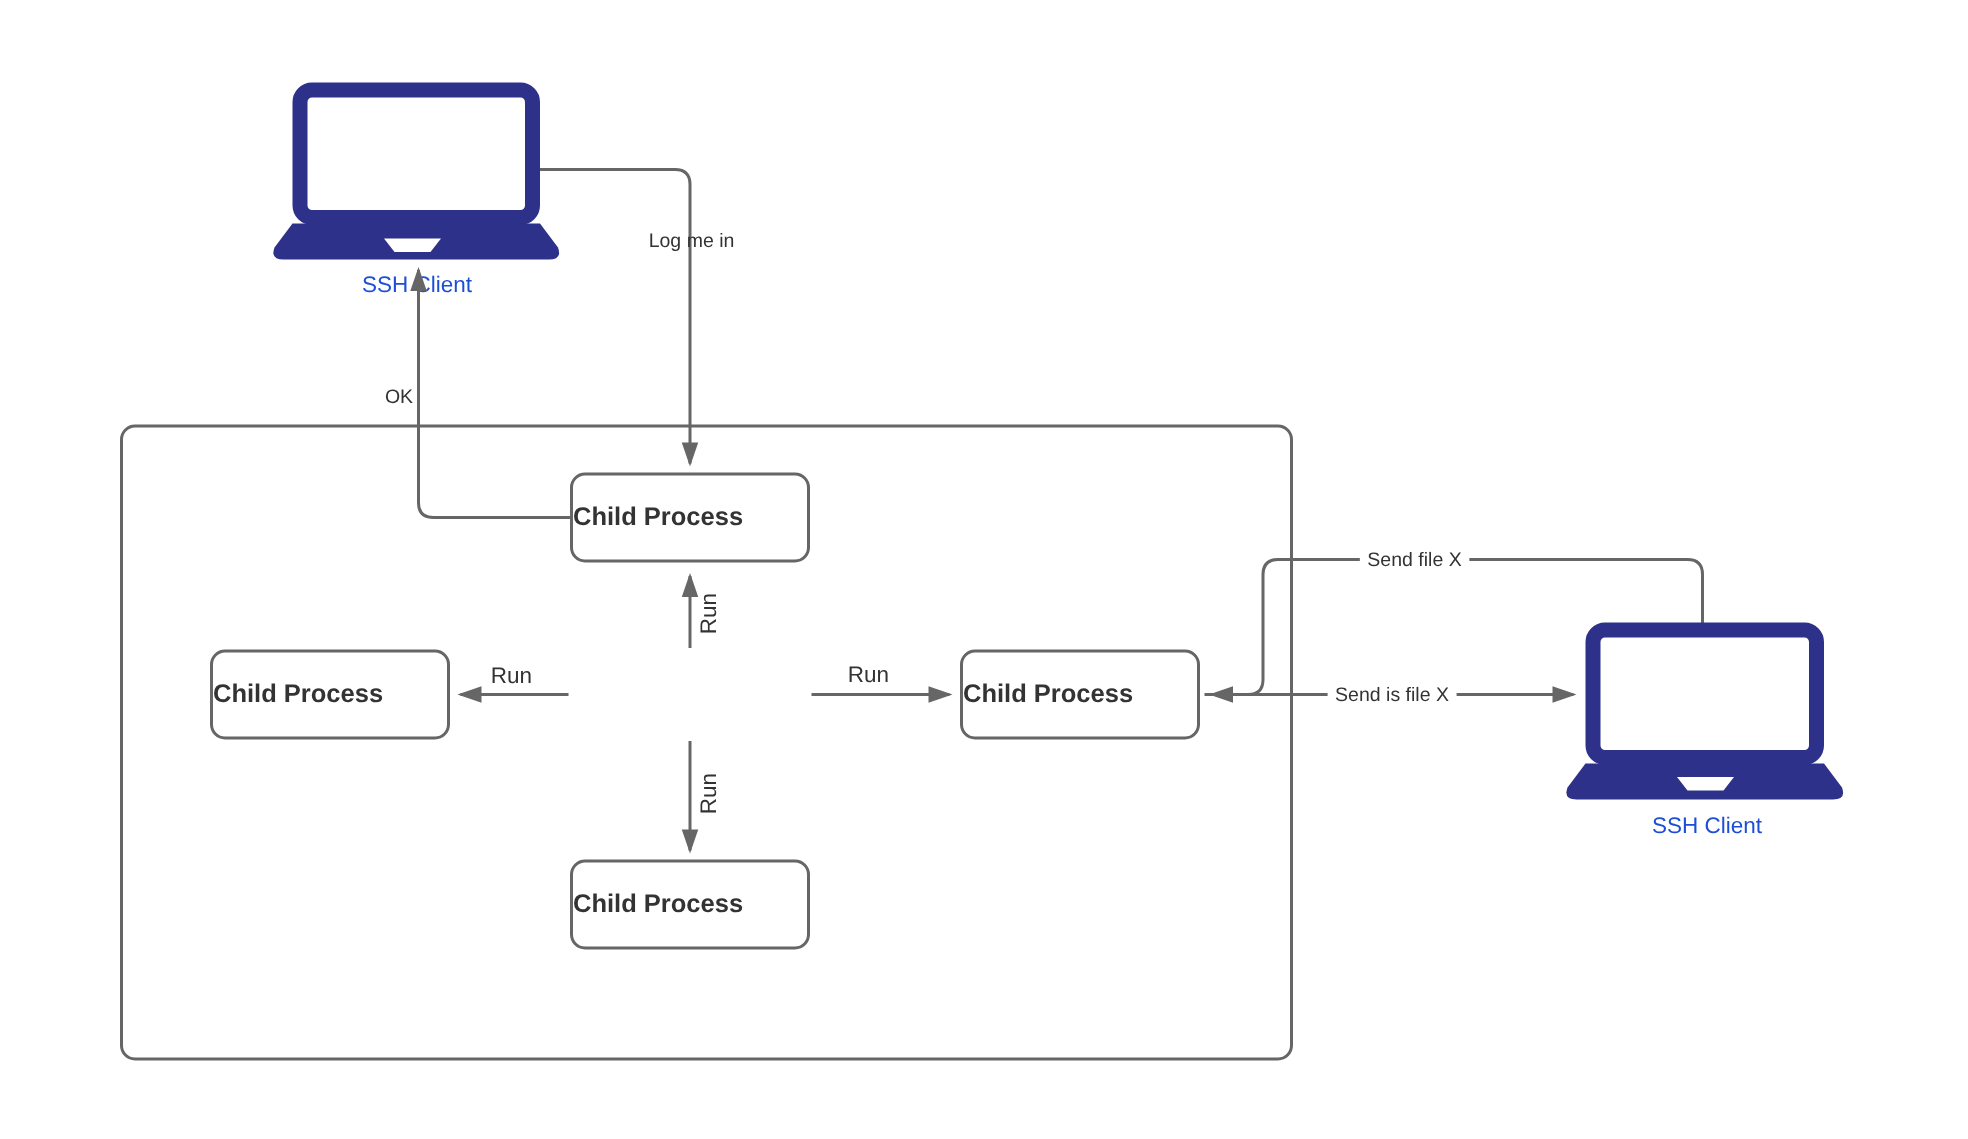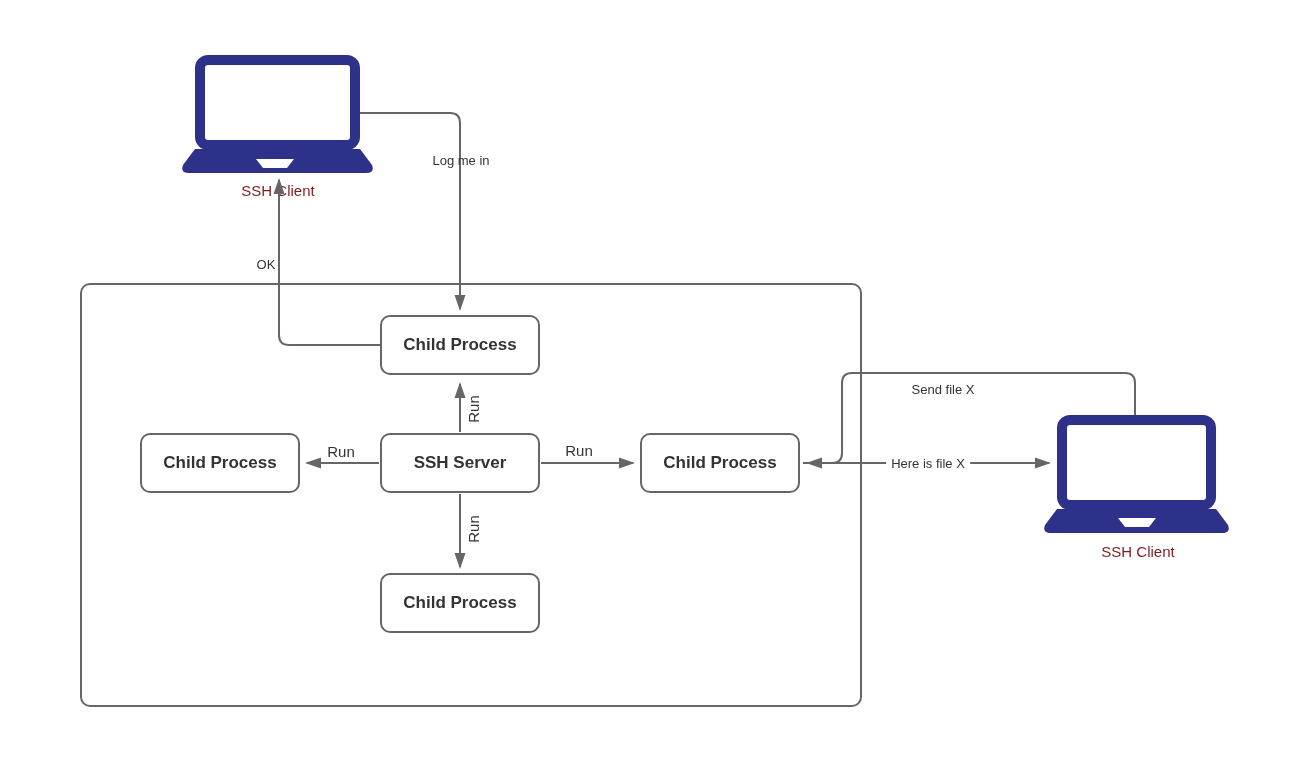--- a/index.html
+++ b/index.html
@@ -8,46 +8,46 @@
     font-family:"Liberation Sans",sans-serif;color:#333333;overflow:hidden;
   }
   .svg-layer{position:absolute;left:0;top:0;z-index:1;}
   .container-box{
     position:absolute;left:80px;top:283px;width:778px;height:420px;
     border:2.5px solid #666666;border-radius:10px;background:transparent;z-index:0;
   }
   .box{
     position:absolute;width:160px;height:60px;box-sizing:border-box;
     border:2.5px solid #666666;border-radius:10px;background:#ffffff;
-    display:flex;align-items:center;justify-content:center;
+    display:flex;align-items:center;
     font-size:17px;font-weight:bold;color:#333333;z-index:2;white-space:nowrap;
   }
   .box-child-top{left:380px;top:315px;}
   .box-child-left{left:140px;top:433px;}
   .box-server{left:380px;top:433px;}
   .box-child-right{left:640px;top:433px;}
   .box-child-bottom{left:380px;top:573px;}
   .elabel{
     position:absolute;transform:translate(-50%,-50%);
     font-size:13px;font-weight:normal;color:#333333;white-space:nowrap;z-index:3;
   }
   .elabel.bg{background:#ffffff;padding:0 5px;}
   .run{font-size:15px;font-weight:normal;}
   .run.vert{transform:translate(-50%,-50%) rotate(-90deg);}
   .lbl-login{left:461px;top:160px;}
   .lbl-ok{left:266px;top:264px;}
   .lbl-run-up{left:473px;top:409px;}
   .lbl-run-down{left:473px;top:529px;}
   .lbl-run-left{left:341px;top:451px;}
   .lbl-run-right{left:579px;top:450px;}
-  .lbl-send{left:943px;top:373px;margin-top:16px;}
+  .lbl-send{left:943px;top:373px;}
   .lbl-here{left:928px;top:463px;}
   .caption{
     position:absolute;transform:translate(-50%,-50%);
-    font-size:15px;color:#7f1d1d;white-space:nowrap;z-index:0;
+    font-size:15px;color:#1d4ed8;white-space:nowrap;z-index:0;
   }
   .cap-client-top{left:278px;top:190px;}
   .cap-client-right{left:1138px;top:551px;}
 </style>
 </head>
 <body>
 
 <div class="canvas">
 
   <div class="container-box"></div>
@@ -87,35 +87,32 @@
       <path d="M1118,518 H1156 L1149,527 H1125 Z" fill="#ffffff"></path>
     </g>
   </svg>
 
   <div class="box box-child-top">
       <span>Child Process</span>
     </div>
   <div class="box box-child-left">
       <span>Child Process</span>
     </div>
-  <div class="box box-server">
-      <span>SSH Server</span>
-    </div>
   <div class="box box-child-right">
       <span>Child Process</span>
     </div>
   <div class="box box-child-bottom">
       <span>Child Process</span>
     </div>
 
   <div class="elabel lbl-login">Log me in</div>
   <div class="elabel lbl-ok">OK</div>
   <div class="elabel run vert lbl-run-up">Run</div>
   <div class="elabel run vert lbl-run-down">Run</div>
   <div class="elabel run lbl-run-left">Run</div>
   <div class="elabel run lbl-run-right">Run</div>
   <div class="elabel bg lbl-send">Send file X</div>
-  <div class="elabel bg lbl-here">Here is file X</div>
+  <div class="elabel bg lbl-here">Send is file X</div>
 
   <div class="caption cap-client-top">SSH Client</div>
   <div class="caption cap-client-right">SSH Client</div>
 
 </div>
 
 </body></html>

